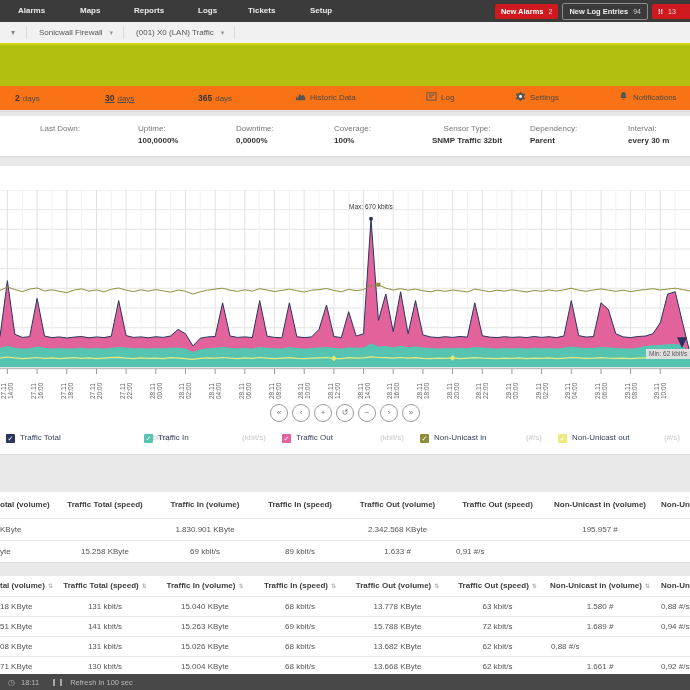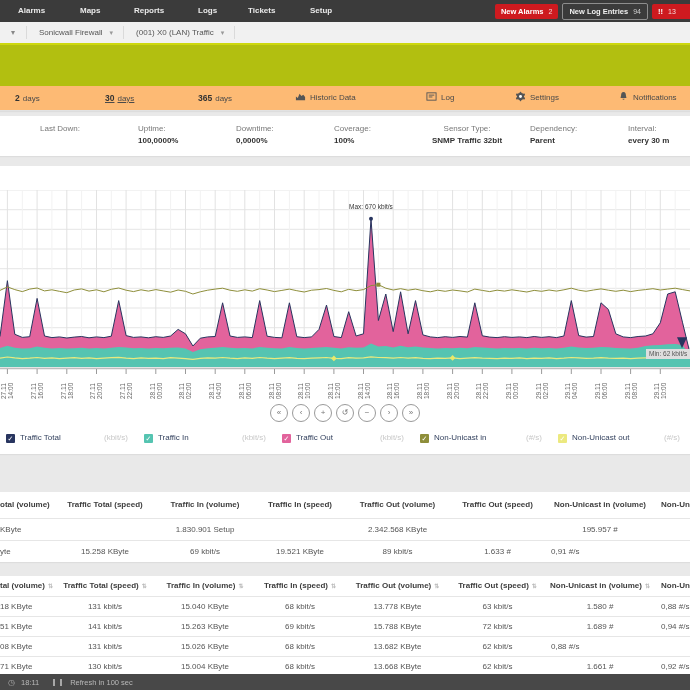--- a/index.html
+++ b/index.html
@@ -16,21 +16,21 @@
   .tb-dark .tb-count{color:#cfcfcf;}
   .tb-warn{width:34px;margin-right:-8px;}
   
   .breadcrumb{position:absolute;left:0;top:22px;width:690px;height:21px;background:#f1f1f1;border-bottom:1px solid #dcdcdc;display:flex;align-items:center;font-size:8px;color:#555;}
   .bc-caret{width:26px;text-align:center;color:#888;border-right:1px solid #dadada;height:13px;line-height:13px;cursor:pointer;}
   .bc-item{padding:0 10px 0 12px;height:13px;line-height:13px;border-right:1px solid #dadada;cursor:pointer;white-space:nowrap;}
   .bc-item .car{color:#999;margin-left:7px;font-size:7px;}
   
   .banner{position:absolute;left:0;top:43px;width:690px;height:43px;background:#b2bf10;border-top:2px solid #cdd80e;}
   
-  .tabbar{position:absolute;left:0;top:86px;width:690px;height:24px;background:#fdba74;border-bottom:1px solid #e2e2e2;box-shadow:0 1px 1px rgba(0,0,0,.05);}
+  .tabbar{position:absolute;left:0;top:86px;width:690px;height:24px;background:#f97316;border-bottom:1px solid #e2e2e2;box-shadow:0 1px 1px rgba(0,0,0,.05);}
   .tab{position:absolute;top:0;height:24px;line-height:24px;font-size:8px;color:#4a4a4a;cursor:pointer;white-space:nowrap;}
   .tab b{font-size:8.5px;color:#333;margin-right:3px;}
   .tab .ticon{display:inline-block;vertical-align:-2px;margin-right:4px;color:#555;}
   
   .infobar{position:absolute;left:0;top:116px;width:690px;height:40px;background:#fff;box-shadow:0 1px 1px rgba(0,0,0,.05);}
   .info-col{position:absolute;top:7px;font-size:8px;color:#777;line-height:12px;white-space:nowrap;}
   .info-col .val{display:block;color:#333;font-weight:bold;}
   
   .chart-panel{position:absolute;left:0;top:166px;width:690px;height:288px;background:#fff;overflow:hidden;box-shadow:0 1px 1px rgba(0,0,0,.05);}
   #plotsvg{position:absolute;left:0;top:24px;}
@@ -245,21 +245,21 @@
     <div class="controls" id="controls">
         <div class="ctl">«</div>
         <div class="ctl">‹</div>
         <div class="ctl">+</div>
         <div class="ctl">↺</div>
         <div class="ctl">−</div>
         <div class="ctl">›</div>
         <div class="ctl">»</div>
       </div>
     <div class="legend" id="legend">
-        <div class="leg-item" style="left: 0px;">
+        <div class="leg-item" style="left: 0px; padding-left: 42px;">
           <div class="leg-box" style="background: rgb(40, 53, 95);">✓</div>
           <div class="leg-name">Traffic Total</div>
           <div class="leg-unit">(kbit/s)</div>
         </div>
         <div class="leg-item" style="left: 138px;">
           <div class="leg-box" style="background: rgb(85, 196, 177);">✓</div>
           <div class="leg-name">Traffic In</div>
           <div class="leg-unit">(kbit/s)</div>
         </div>
         <div class="leg-item" style="left: 276px;">
@@ -287,32 +287,31 @@
         <div class="tcell">Traffic In (volume)</div>
         <div class="tcell">Traffic In (speed)</div>
         <div class="tcell">Traffic Out (volume)</div>
         <div class="tcell">Traffic Out (speed)</div>
         <div class="tcell">Non-Unicast in (volume)</div>
         <div class="tcell">Non-Unicast in (speed)</div>
       </div>
       <div class="trow">
         <div class="tcell">KByte</div>
         <div class="tcell"></div>
-        <div class="tcell">1.830.901 Setup</div>
+        <div class="tcell">1.830.901 KByte</div>
         <div class="tcell"></div>
         <div class="tcell">2.342.568 KByte</div>
         <div class="tcell"></div>
         <div class="tcell">195.957 #</div>
         <div class="tcell"></div>
       </div>
       <div class="trow">
         <div class="tcell">yte</div>
         <div class="tcell">15.258 KByte</div>
         <div class="tcell">69 kbit/s</div>
-        <div class="tcell">19.521 KByte</div>
         <div class="tcell">89 kbit/s</div>
         <div class="tcell">1.633 #</div>
         <div class="tcell">0,91 #/s</div>
       </div>
     </section>
   <section class="tbl-panel" id="table2" style="top:576px;width:690px;height:98px;">
       <div class="trow thead">
         <div class="tcell">tal (volume)<span class="sort">⇅</span></div>
         <div class="tcell">Traffic Total (speed)<span class="sort">⇅</span></div>
         <div class="tcell">Traffic In (volume)<span class="sort">⇅</span></div>

